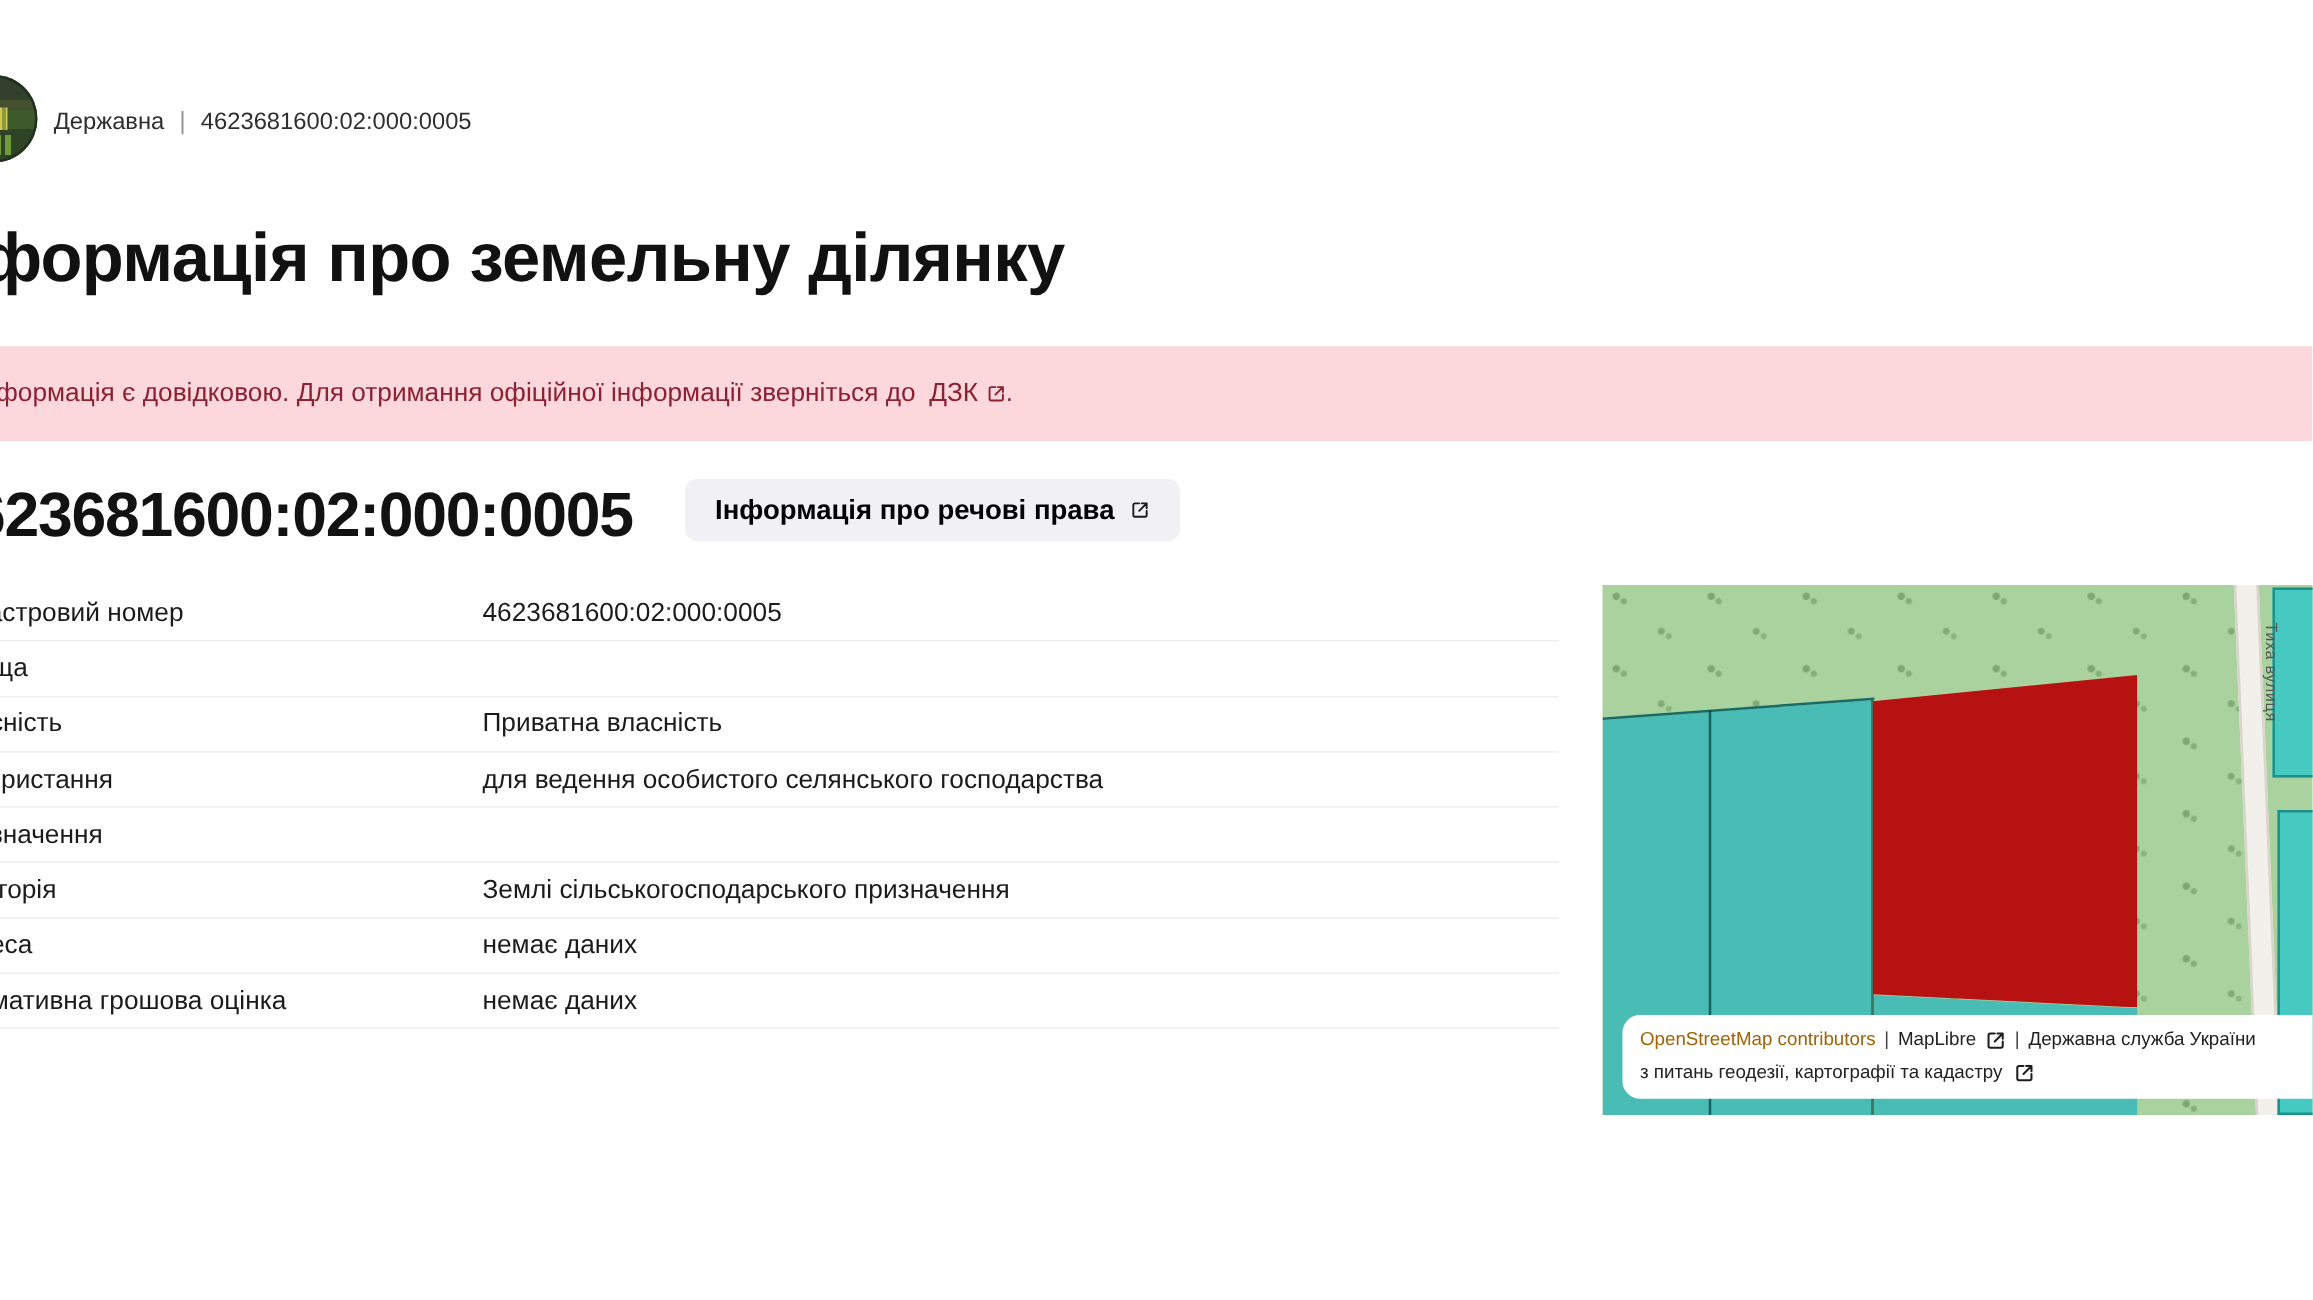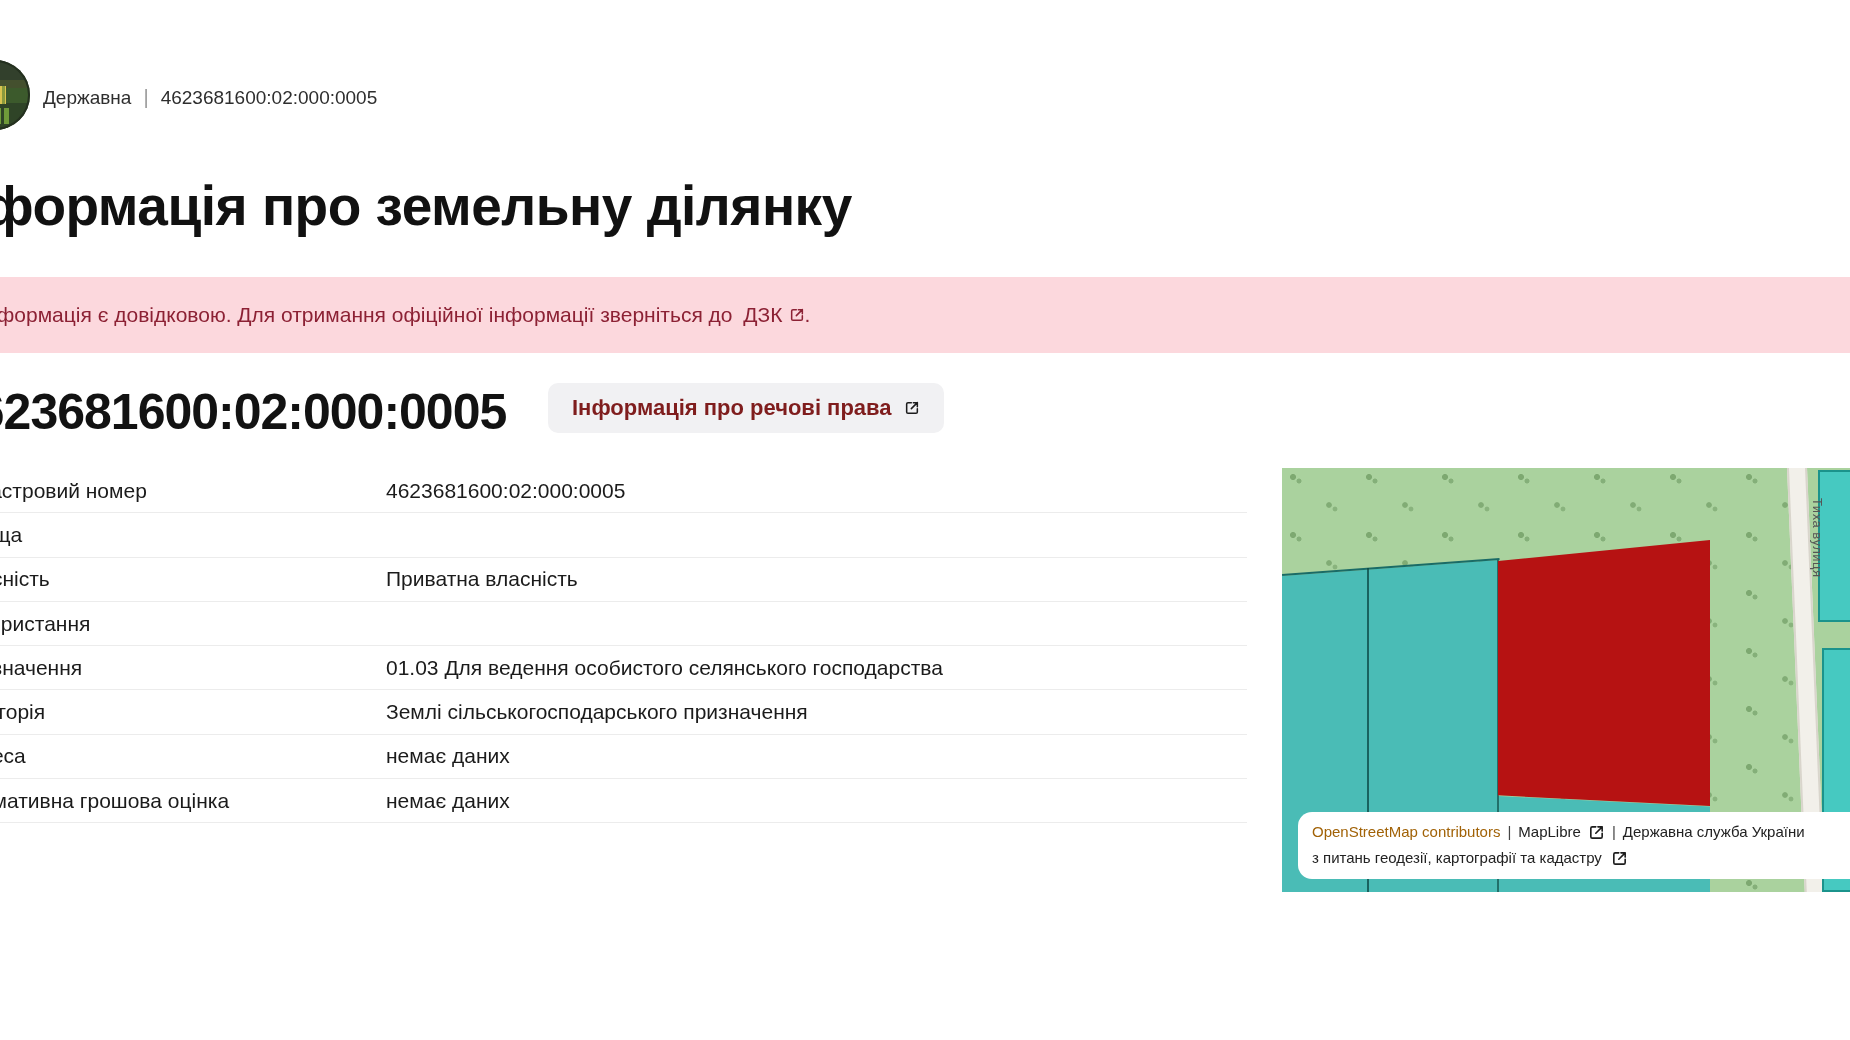--- a/index.html
+++ b/index.html
@@ -35,21 +35,21 @@
   .alert-inner b { font-weight:400; margin-left:5px; }
   .alert-inner .ext { margin-left:6px; }
 
   
   .parcel-number { position:absolute; left:-50px; top:383px; font-size:50px; font-weight:600;
                    letter-spacing:-1px; white-space:nowrap; color:#121212; }
   .rights-button { position:absolute; left:548px; top:383px; height:50px;
                    display:inline-flex; align-items:center; gap:12px; padding:0 24px;
                    background:#f1f1f3; border:none; border-radius:10px; cursor:pointer;
                    font-family:"Liberation Sans",sans-serif;
-                   font-size:22px; font-weight:600; color:#7f1d1d; white-space:nowrap; }
+                   font-size:22px; font-weight:600; color:#000000; white-space:nowrap; }
 
   
   .details { position:absolute; left:-46px; top:469px; width:1293px; }
   .drow { display:flex; align-items:center; height:44.3px; border-bottom:1px solid #ececec;
           font-size:21px; color:#1b1b1b; }
   .drow .lbl { flex:0 0 432px; white-space:nowrap; }
   .drow .val { flex:1; white-space:nowrap; }
 
   
   .ext { display:inline-block; width:16px; height:16px; color:#1c1c1c; flex:0 0 auto; }
@@ -143,24 +143,24 @@
     </div>
   <div class="drow">
       <span class="lbl">Площа</span>
     </div>
   <div class="drow">
       <span class="lbl">Власність</span>
       <span class="val">Приватна власність</span>
     </div>
   <div class="drow">
       <span class="lbl">Використання</span>
+      <span class="val">для ведення особистого селянського господарства</span>
     </div>
   <div class="drow">
       <span class="lbl">Призначення</span>
-      <span class="val">01.03 Для ведення особистого селянського господарства</span>
     </div>
   <div class="drow">
       <span class="lbl">Категорія</span>
       <span class="val">Землі сільськогосподарського призначення</span>
     </div>
   <div class="drow">
       <span class="lbl">Адреса</span>
       <span class="val">немає даних</span>
     </div>
   <div class="drow">

